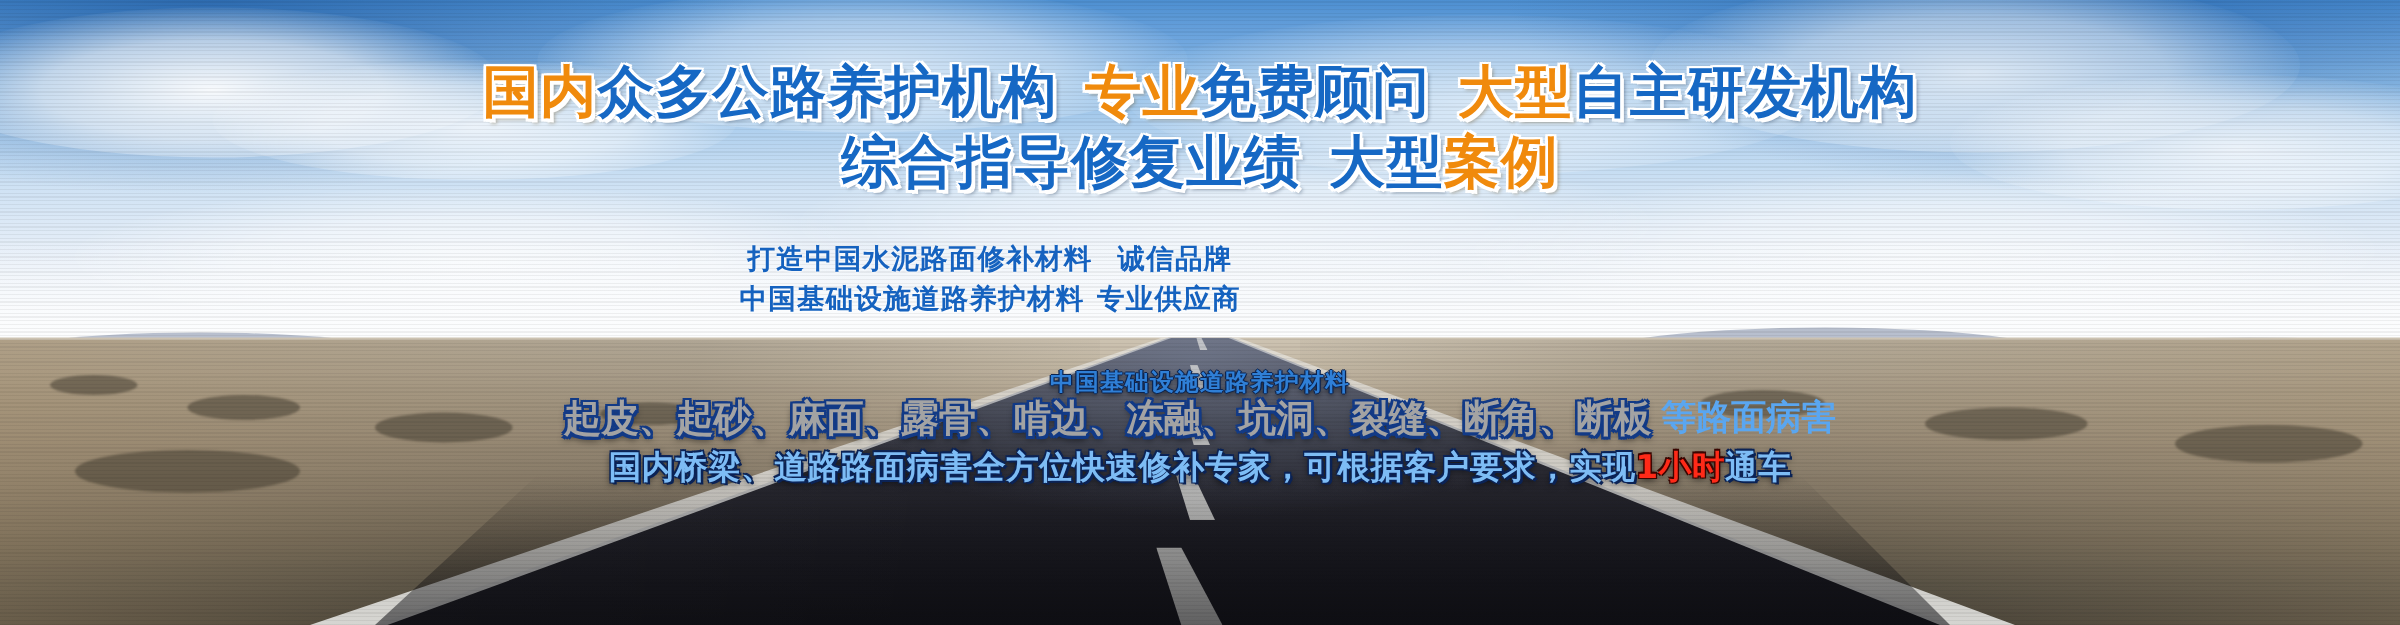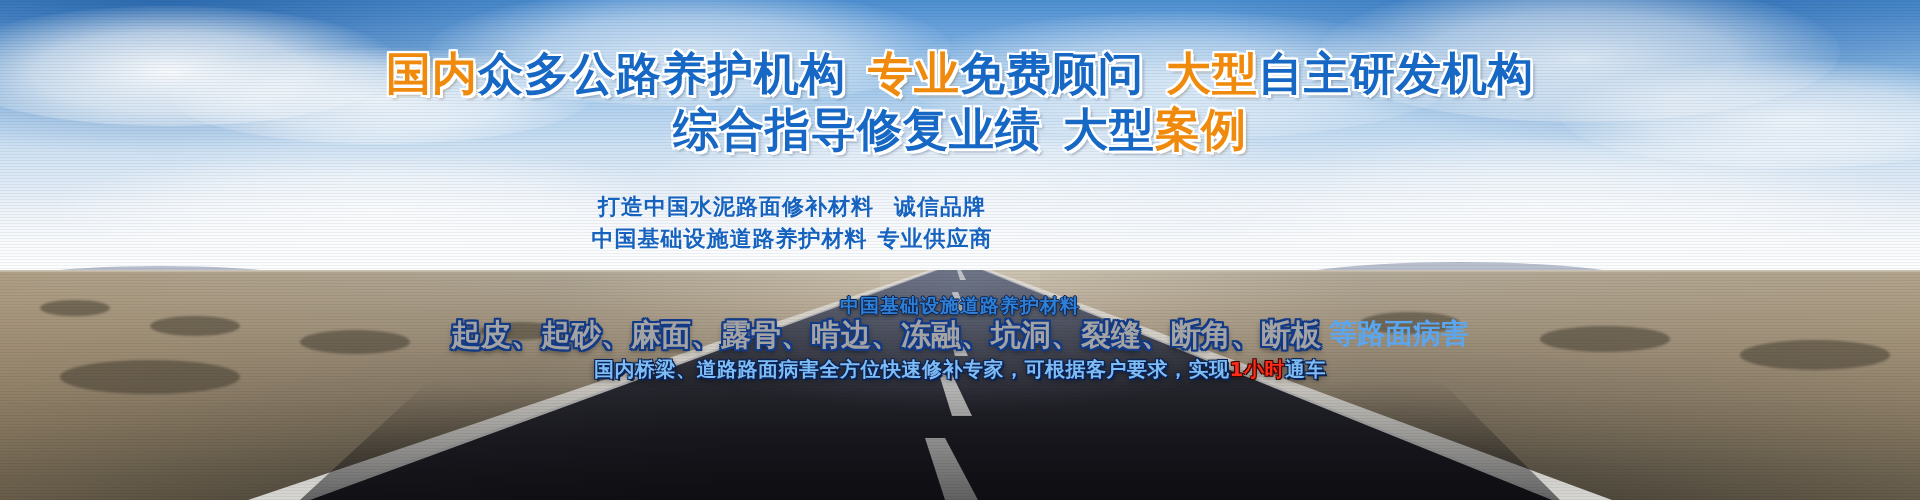--- a/index.html
+++ b/index.html
@@ -225,21 +225,21 @@
     color:#5aa6f0;
     text-shadow:
       1px 0 0 #0b2char, 0 0 0 transparent,
       1px 1px 0 #0d2a63, -1px -1px 0 #0d2a63, 1px -1px 0 #0d2a63, -1px 1px 0 #0d2a63,
       0 2px 5px rgba(0,0,0,.75);
     vertical-align:2px;
     margin-left:8px;
   }
   .tagline {
     position:absolute; left:0; top:356px; width:1920px;
-    font-size:20px; font-weight:bold; color:#7dbcf5;
+    font-size:26px; font-weight:bold; color:#7dbcf5;
     letter-spacing:.5px; white-space:nowrap;
     text-shadow:
       1px 1px 0 #0b2356, -1px -1px 0 #0b2356, 1px -1px 0 #0b2356, -1px 1px 0 #0b2356,
       2px 2px 0 #0b2356, 0 2px 6px rgba(0,0,0,.8);
   }
   .tag-red {
     color:#ff2a18;
     text-shadow:
       1px 1px 0 #3a0500, -1px -1px 0 #3a0500, 1px -1px 0 #3a0500, -1px 1px 0 #3a0500,
       0 2px 6px rgba(0,0,0,.8);

